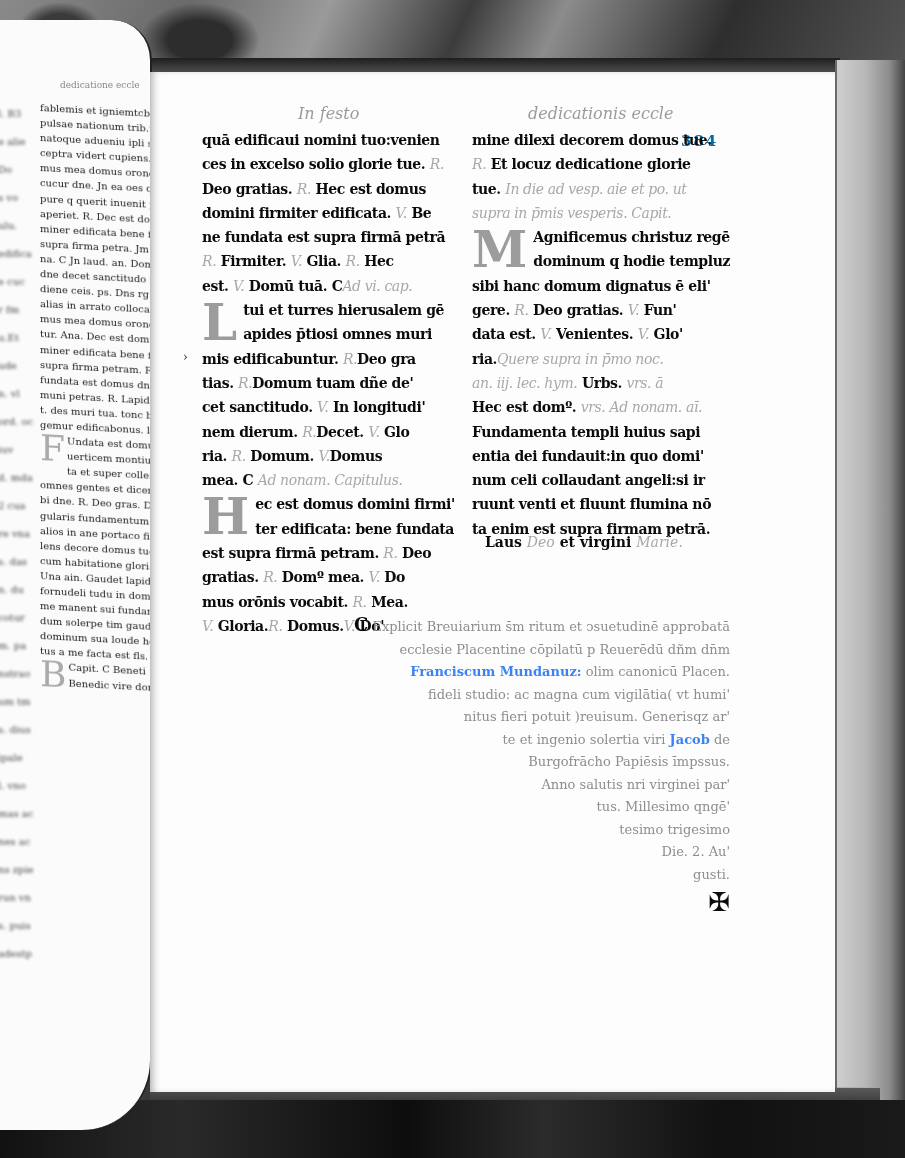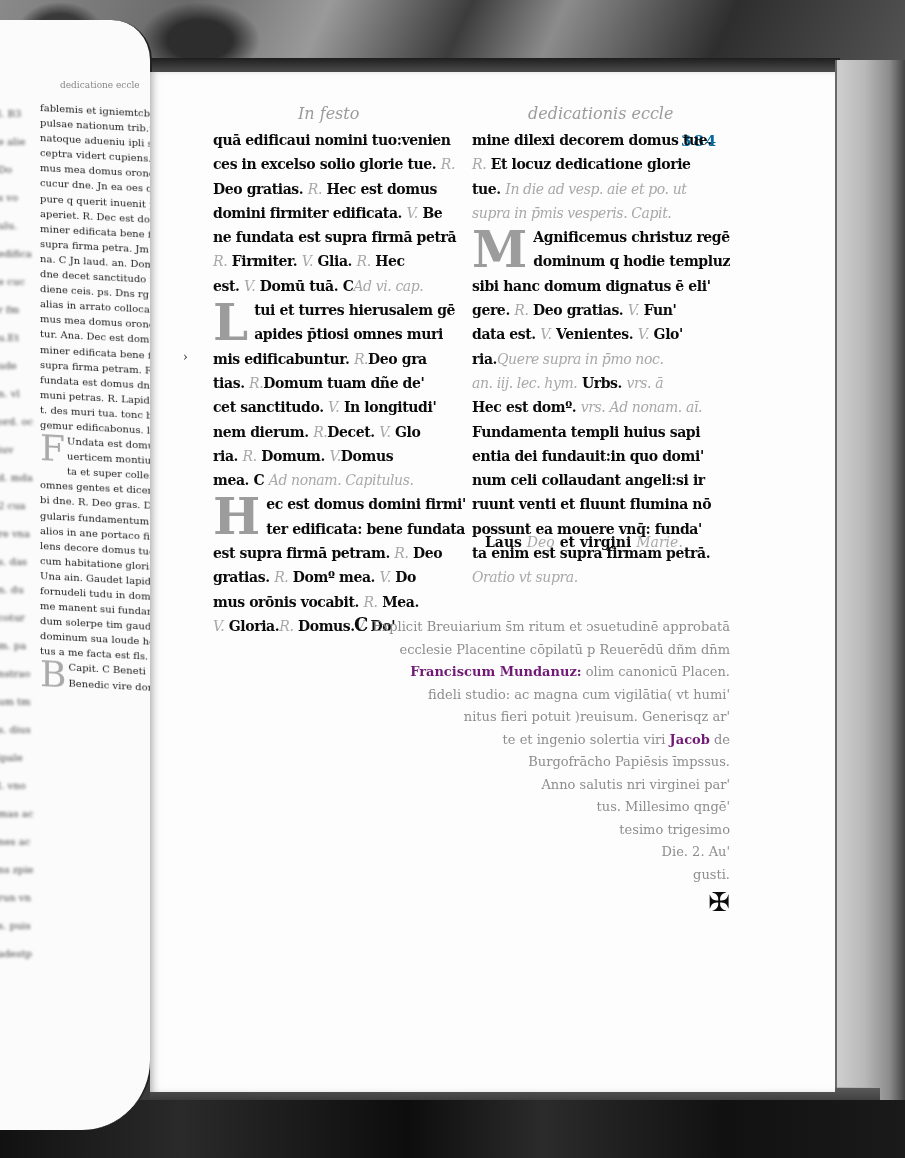--- a/index.html
+++ b/index.html
@@ -75,37 +75,37 @@
     position:absolute; top:32px; font-size:16px; color:#9a9a9a; font-style:italic;
   }
   .folio {
     position:absolute; left:531px; top:32px; font-size:15px; font-weight:bold; color:#0369a1; letter-spacing:2px;margin-top:28px;
   }
   .col {
     position:absolute; top:56px; width:262px;
     font-family:"DejaVu Serif", serif;
     font-weight:bold; font-size:14px; line-height:24.3px; color:#0b0b0b;
   }
-  .col-a { left:63px; }
+  .col-a { left:52px; }
   .col-b { left:322px; }
   .col .ln { display:block; white-space:nowrap; letter-spacing:-0.4px; }
   .rub { color:#a8a8a8; font-weight:normal; font-style:italic; }
   .drop {
     float:left; font-size:50px; line-height:46px; color:#9c9c9c; font-weight:bold; margin:2px 6px 0 0;
   }
   .laus {
     position:absolute; left:335px; top:462px; font-size:14px; font-weight:bold; color:#0b0b0b;
   }
   
   .colophon {
     position:absolute; left:60px; top:542px; width:520px;
     text-align:right; font-size:13px; line-height:22.5px; color:#8d8d8d;
   }
   .colophon .ln { display:block; white-space:nowrap; }
-  .colophon .blk { color:#701a75; font-weight:bold; }
+  .colophon .blk { color:#3b82f6; font-weight:bold; }
   .colophon .pil { color:#0b0b0b; font-weight:bold; font-size:18px; }
   .cross {
     display:block; font-size:26px; color:#0b0b0b; line-height:28px; margin-top:2px;
   }
   .edge-mark {
     position:absolute; left:33px; top:278px; color:#222; font-size:12px;
   }
 </style>
 </head>
 <body>
@@ -248,23 +248,21 @@
     <span class="ln" style="clear:both">sibi hanc domum dignatus ē eli'</span>
     <span class="ln"><span>gere.</span> <span class="rub">R.</span> <span>Deo gratias.</span> <span class="rub">V.</span> <span>Fun'</span></span>
     <span class="ln"><span>data est.</span> <span class="rub">V.</span> <span>Venientes.</span> <span class="rub">V.</span> <span>Glo'</span></span>
     <span class="ln"><span>ria.</span><span class="rub">Quere supra in p̄mo noc.</span></span>
     <span class="ln"><span class="rub">an. iij. lec. hym.</span> <span>Urbs.</span> <span class="rub">vrs. ā</span></span>
     <span class="ln"><span>Hec est domº.</span> <span class="rub">vrs. Ad nonam. aī.</span></span>
     <span class="ln">Fundamenta templi huius sapi</span>
     <span class="ln">entia dei fundauit:in quo domi'</span>
     <span class="ln">num celi collaudant angeli:si ir</span>
     <span class="ln">ruunt venti et fluunt flumina nō</span>
-    <span class="ln">possunt ea mouere vnq̄: funda'</span>
     <span class="ln">ta enim est supra firmam petrā.</span>
-    <span class="ln rub">Oratio vt supra.</span>
   </div>
 
   <div class="laus">
     <span>Laus</span>
     <span class="rub">Deo</span>
     <span>et virgini</span>
     <span class="rub">Marie.</span>
   </div>
 
   <div class="colophon">

